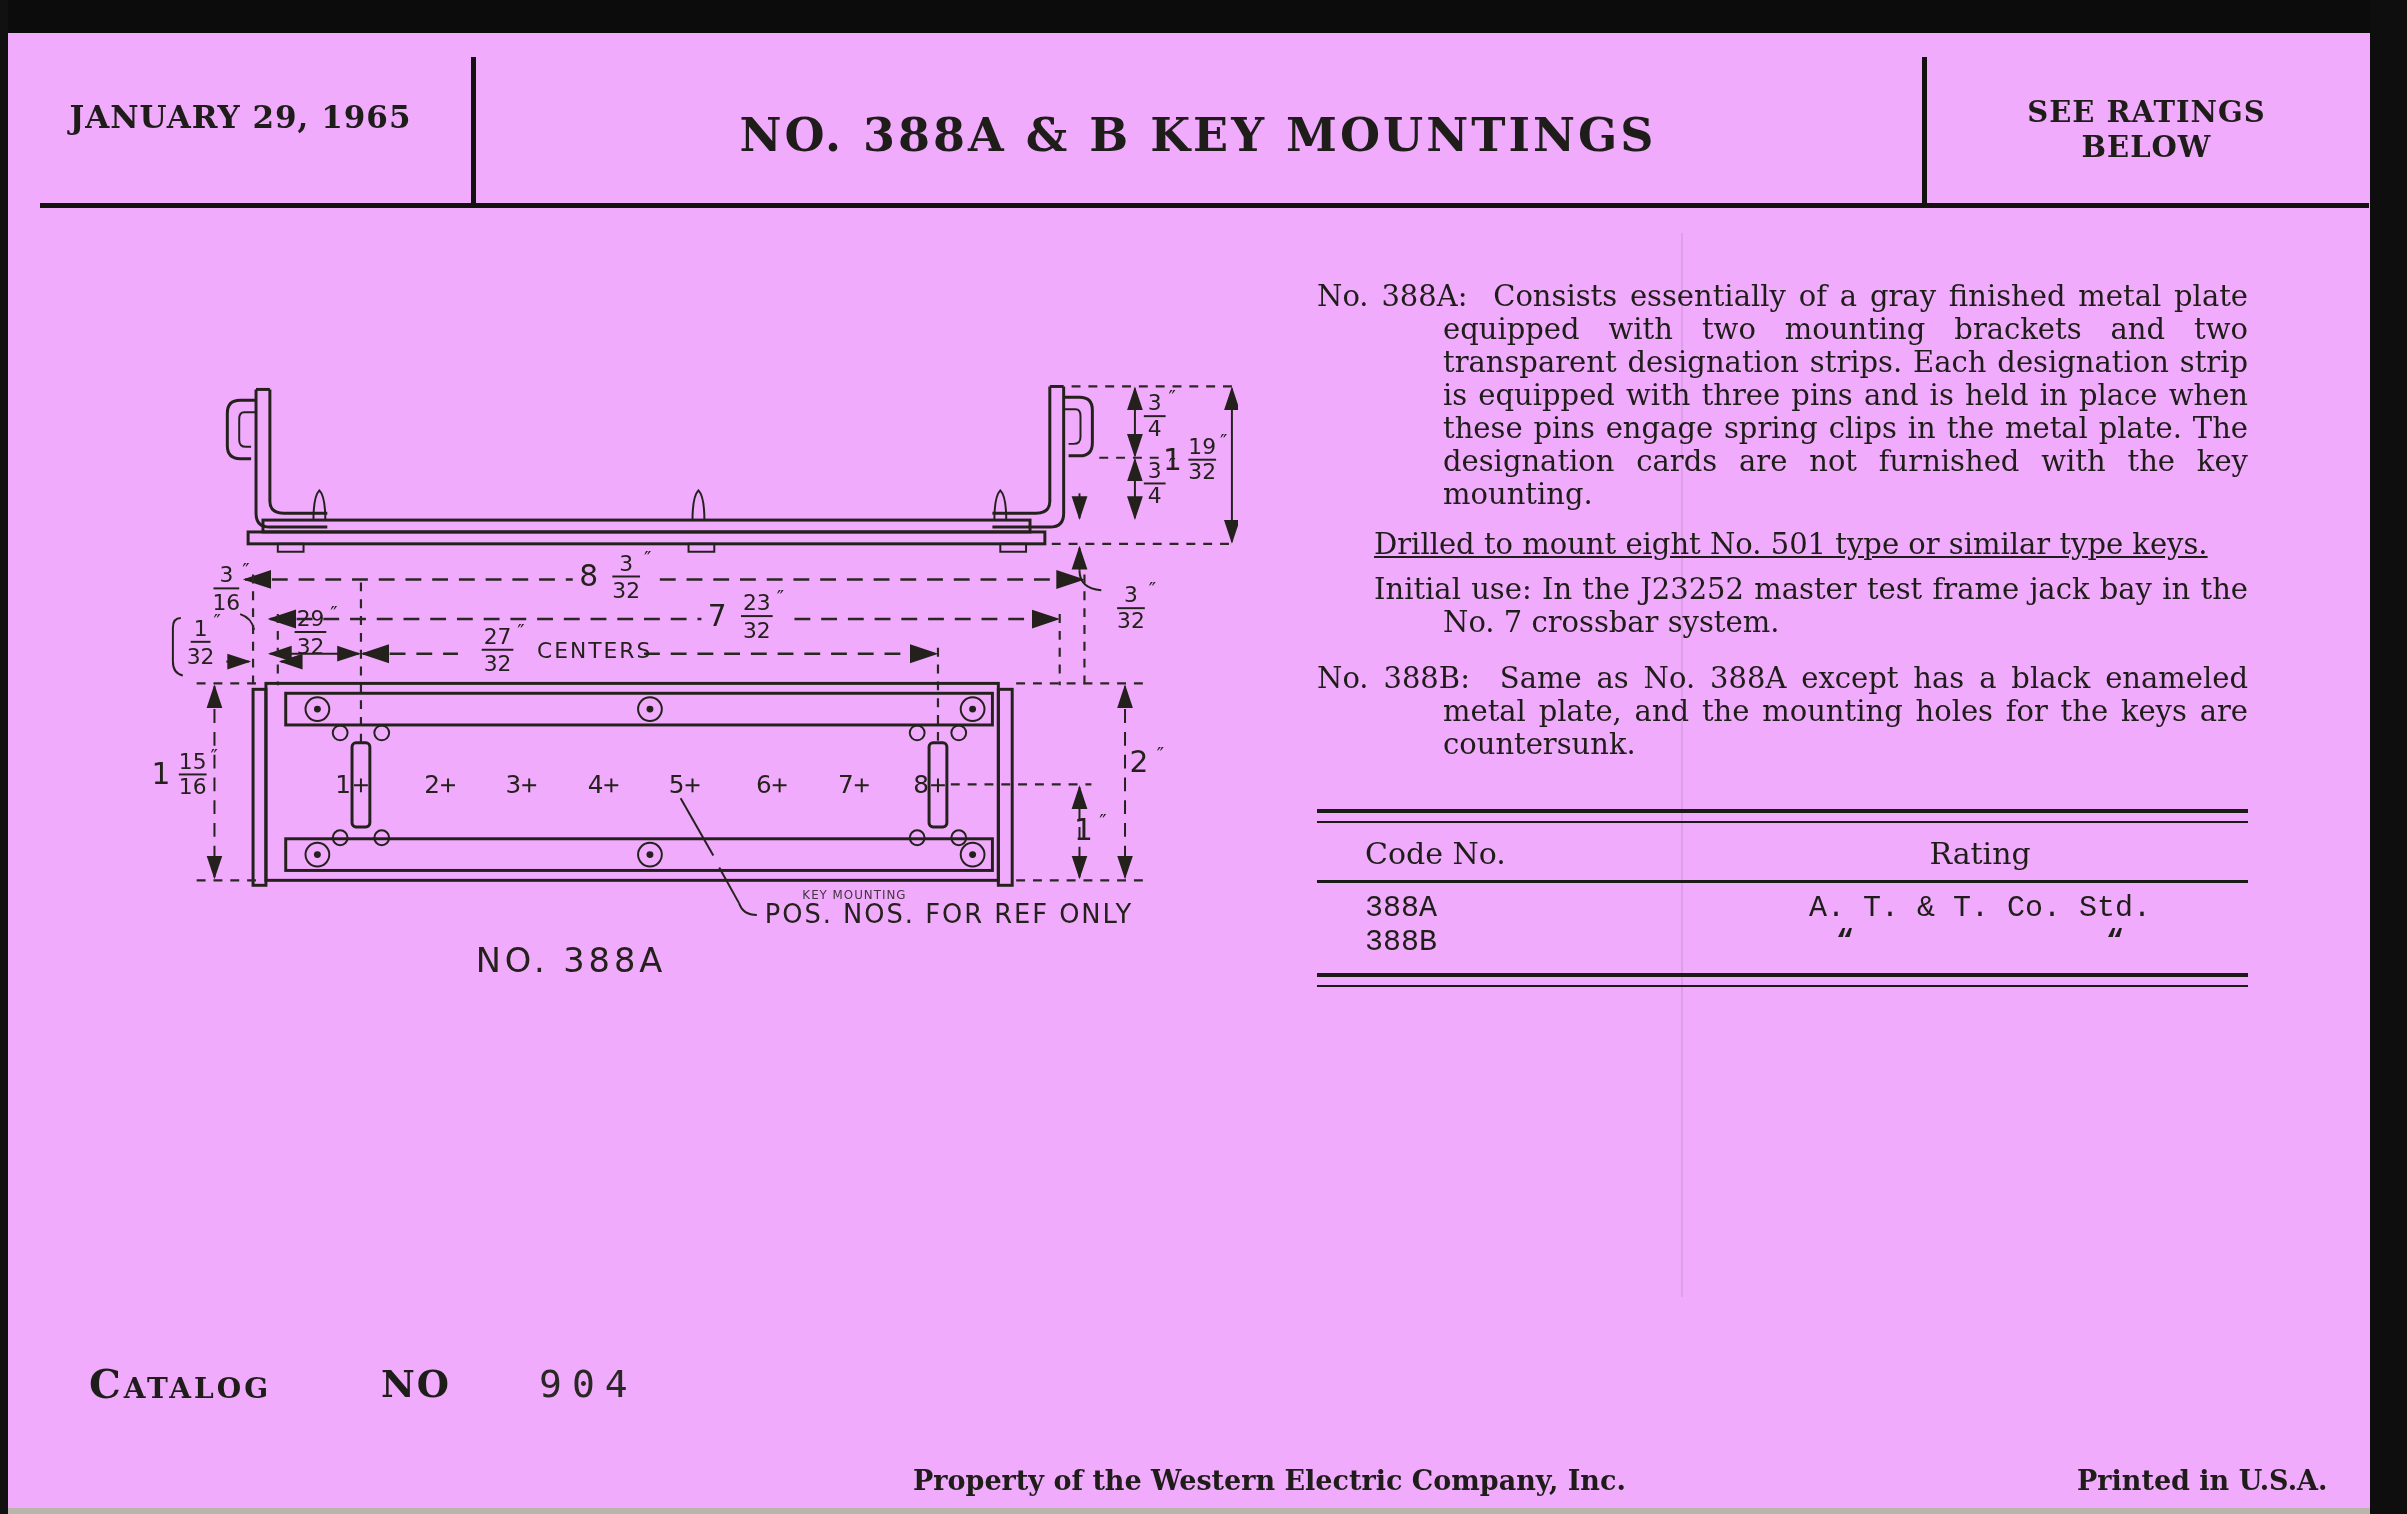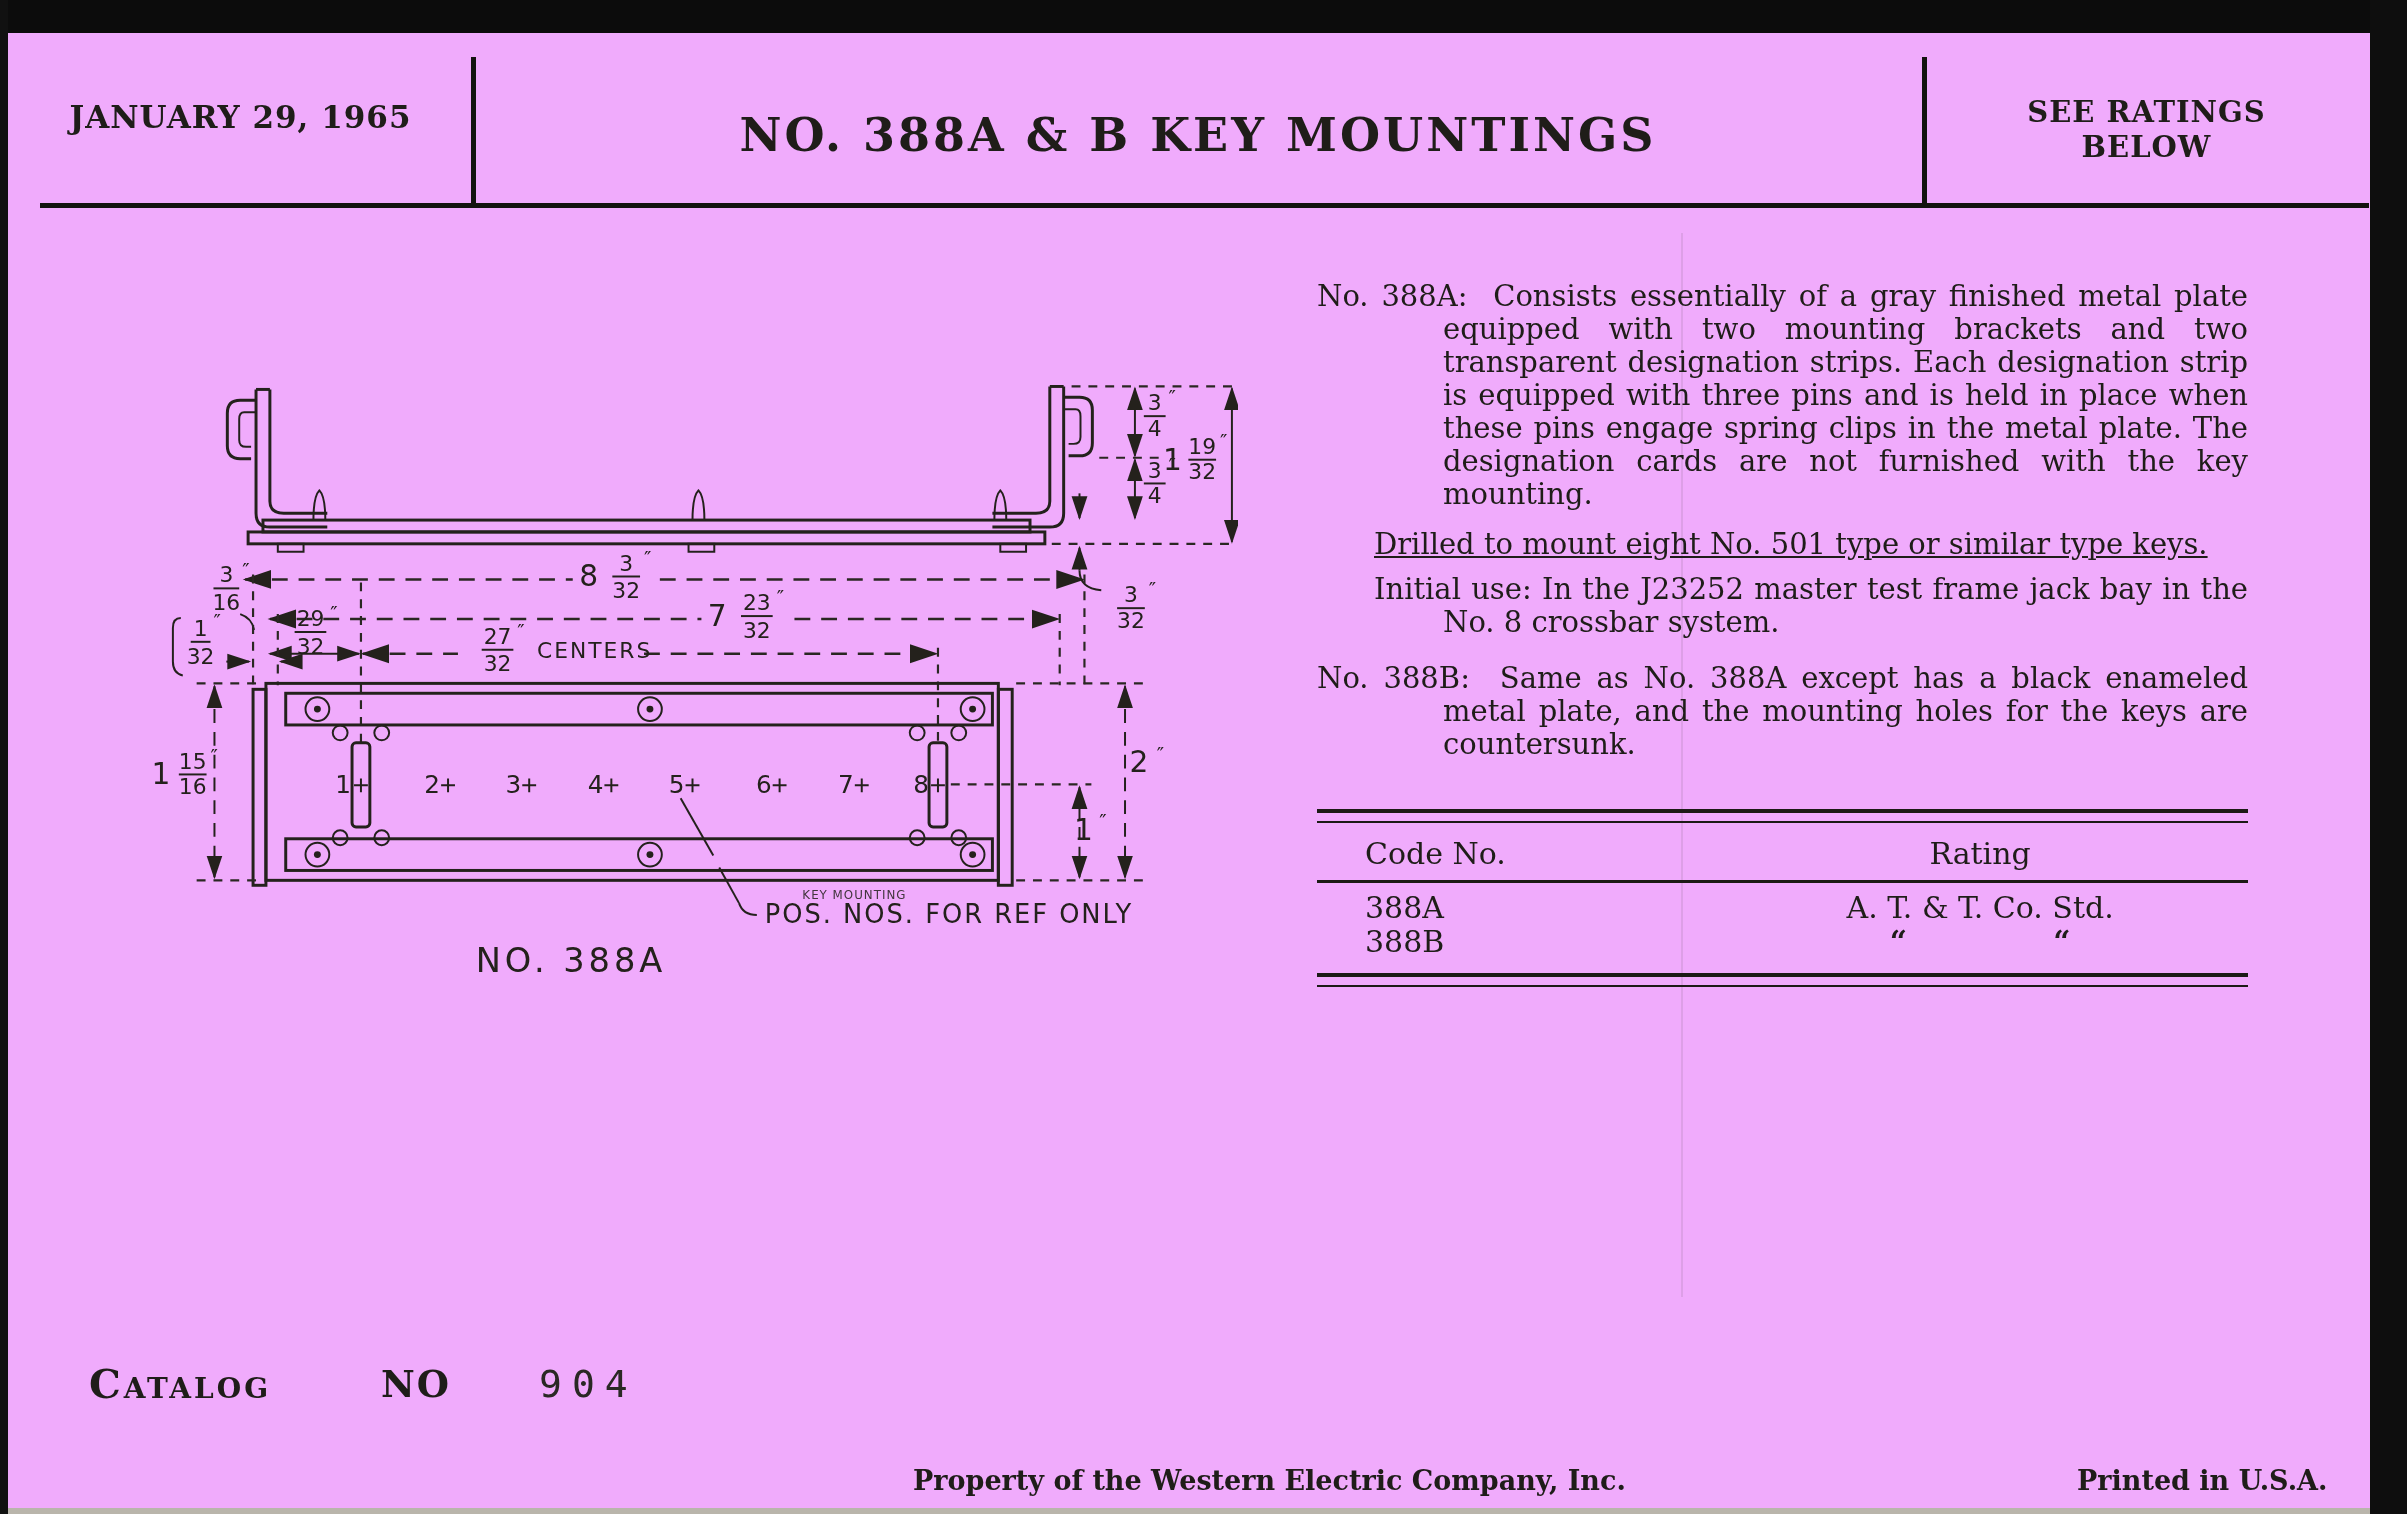--- a/index.html
+++ b/index.html
@@ -34,21 +34,21 @@
 
   
   .rtable{margin-top:48px;width:931px;}
   .rule-double{height:8px;border-top:4px solid #1c1a16;border-bottom:2px solid #1c1a16;}
   .rule-single{height:3px;background:#1c1a16;}
   .trow{display:flex;font-size:30px;gap:36px;}
   .trow .c1{width:40%;padding-left:48px;box-sizing:border-box;}
   .trow .c2{width:60%;text-align:center;}
   .thead{padding:14px 0 10px 0;}
   .tbody{padding:8px 0 14px 0;}
-  .tbody .trow{line-height:34px;}
+  .tbody .trow{line-height:34px;font-family:Liberation Mono, monospace;}
   .ditto{white-space:pre;font-weight:bold;}
 
   
   .catalog{position:absolute;left:89px;top:1360px;font-size:40px;}
   .cat-label{font-variant:small-caps;font-weight:bold;letter-spacing:3px;}
   .cat-no{position:absolute;left:292px;top:2px;font-weight:bold;font-size:37px;
           letter-spacing:2px;filter:blur(0.4px);}
   .cat-num{position:absolute;left:450px;top:2px;font-family:"DejaVu Sans Mono",monospace;
            font-size:38px;letter-spacing:10px;color:#2a2824;}
   .foot-prop{position:absolute;left:913px;top:1465px;font-size:27px;font-weight:bold;}
@@ -329,21 +329,21 @@
         <text class="note" x="622" y="692">POS. NOS. FOR REF ONLY</text>
       </g>
       <text class="cap" x="330" y="742">NO. 388A</text>
     </g>
   </svg>
   </div>
 
   <div class="desc">
     <p class="para hang-main"><span>No. 388A:</span>&nbsp;&nbsp;<span>Consists essentially of a gray finished metal plate equipped with two mounting brackets and two transparent designation strips. Each designation strip is equipped with three pins and is held in place when these pins engage spring clips in the metal plate. The designation cards are not furnished with the key mounting.</span></p>
     <p class="para hang-sub mt-a">Drilled to mount eight No. 501 type or similar type keys.</p>
-    <p class="para hang-sub mt-b">Initial use:  In the J23252 master test frame jack bay in the No. 8 crossbar system.</p>
+    <p class="para hang-sub mt-b">Initial use:  In the J23252 master test frame jack bay in the No. 7 crossbar system.</p>
     <p class="para hang-main mt-c"><span>No. 388B:</span>&nbsp;&nbsp;<span>Same as No. 388A except has a black enameled metal plate, and the mounting holes for the keys are countersunk.</span></p>
 
     <div class="rtable">
       <div class="rule-double"></div>
       <div class="trow thead">
         <div class="c1">Code No.</div>
         <div class="c2">Rating</div>
       </div>
       <div class="rule-single"></div>
       <div class="tbody">

